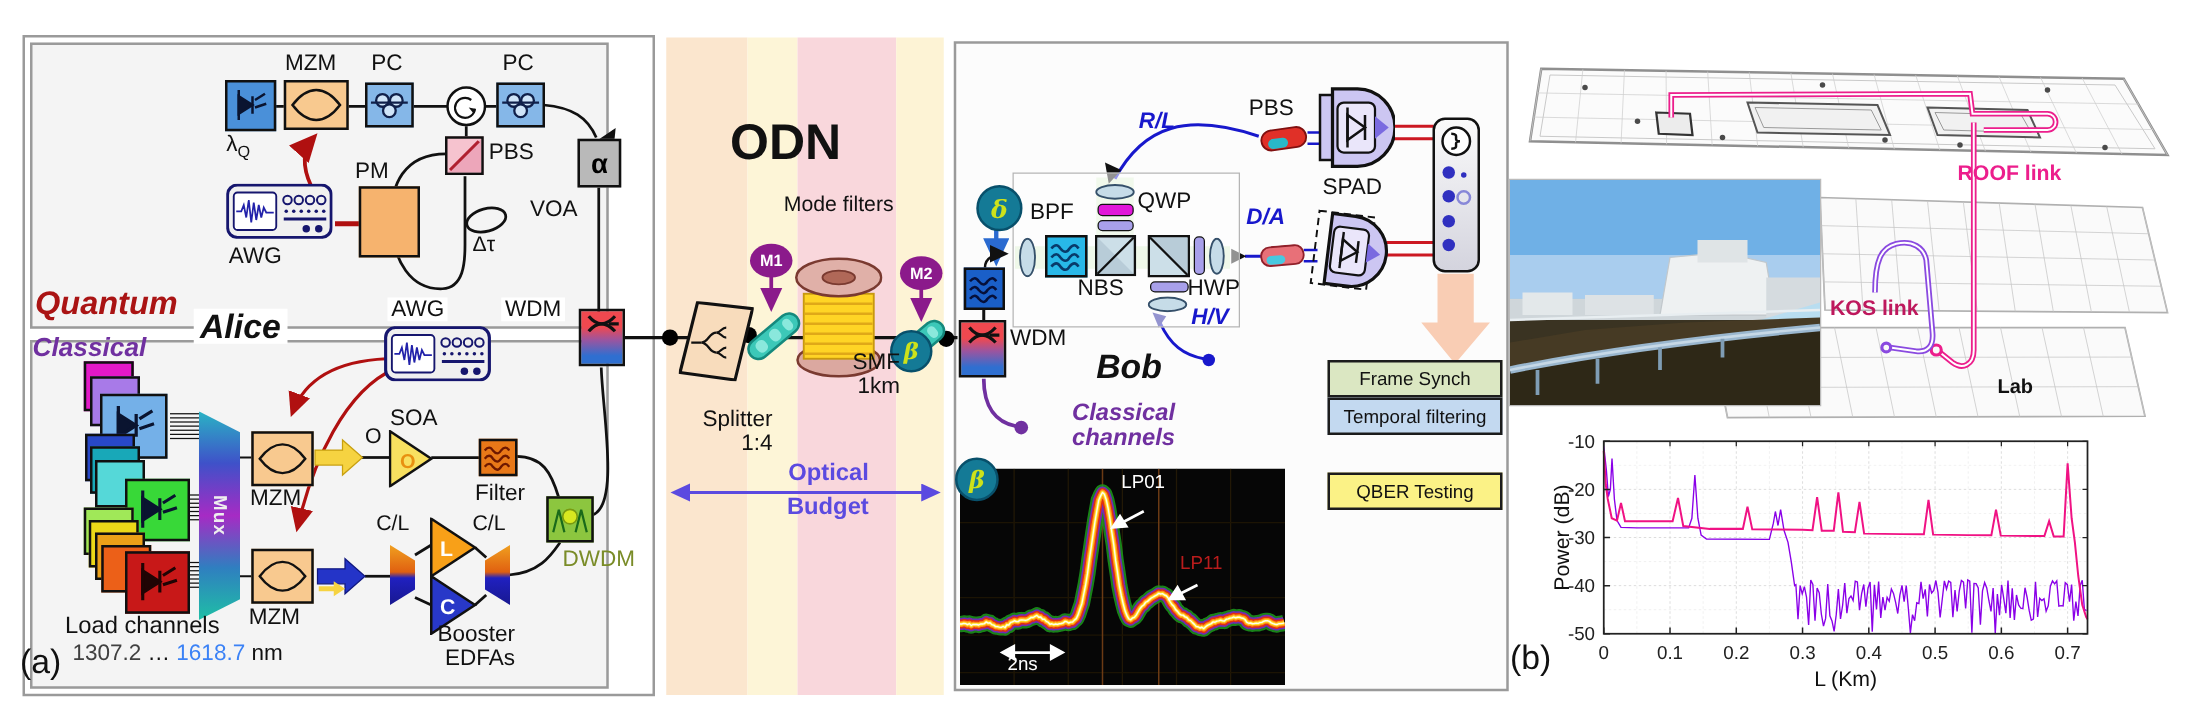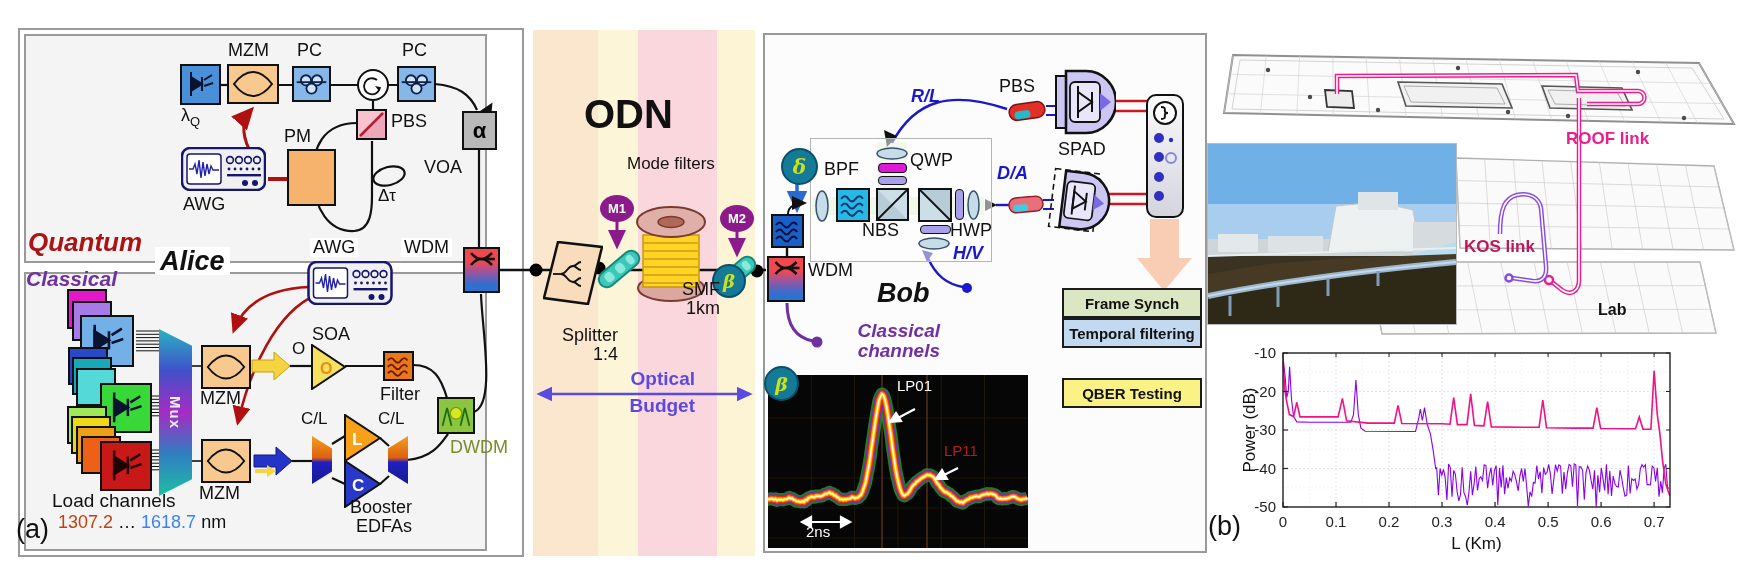--- a/index.html
+++ b/index.html
@@ -13,21 +13,21 @@
   .lbl{position:absolute;color:#111;white-space:nowrap;z-index:6;line-height:1.05;}
   .b{font-weight:bold;} .i{font-style:italic;}
   .ctr{text-align:right;}
   .comp{position:absolute;z-index:4;box-sizing:border-box;}
   .badge{position:absolute;z-index:6;border-radius:50%;background:#147a96;border:2px solid #08506b;
          color:#cde21a;font-family:"DejaVu Serif",serif;font-style:italic;font-weight:bold;
          display:flex;align-items:center;justify-content:center;}
   .moval{position:absolute;z-index:6;background:#8b1a8b;border-radius:50%;color:#fff;
          font-weight:bold;display:flex;align-items:center;justify-content:center;}
   .stepbox{position:absolute;left:1062px;width:136px;height:26px;border:2px solid #1c1c1c;z-index:5;
-           display:flex;align-items:center;justify-content:center;font-weight:bold;font-size:15px;color:#111;}
+           display:flex;align-items:center;justify-content:center;font-weight:normal;font-size:15px;color:#111;}
   .mux{position:absolute;z-index:4;width:33px;height:167px;
        background:linear-gradient(180deg,#2ab3c4,#3f51c9,#a62bc4,#2f7fc0,#1fbfa6);
        clip-path:polygon(0 0,100% 10%,100% 90%,0 100%);display:flex;align-items:center;justify-content:center;}
   .mux span{transform:rotate(90deg);color:#eee;font-weight:bold;font-size:15px;letter-spacing:1px;}
   .lsq{position:absolute;border:2px solid #101010;box-sizing:border-box;z-index:3;}
 </style>
 </head>
 <body>
 
 <div class="canvas">
@@ -799,21 +799,21 @@
   <div class="lbl" style="left:380px;top:385px;font-size:18px;">Filter</div>
   <div class="lbl" style="left:301px;top:410px;font-size:17px;">C/L</div>
   <div class="lbl" style="left:378px;top:410px;font-size:17px;">C/L</div>
   <div class="lbl ctr" style="left:302px;top:498px;width:110px;font-size:18px;">
     <div>Booster</div>
     <div>EDFAs</div>
     </div>
   <div class="lbl" style="left:450px;top:438px;font-size:18px;color:#7a8c28;">DWDM</div>
   <div class="lbl" style="left:52px;top:491px;font-size:19px;">Load channels</div>
   <div class="lbl" style="left:58px;top:513px;font-size:18px;">
-    <span style="color:#c2410c;">1307.2</span><span> … </span><span style="color:#3b82f6;">1618.7</span><span> nm</span></div>
+    <span style="color:#404040;">1307.2</span><span> … </span><span style="color:#3b82f6;">1618.7</span><span> nm</span></div>
   <div class="lbl" style="left:16px;top:515px;font-size:27px;">(a)</div>
 
   <div class="lbl" style="left:584px;top:93px;font-size:40px;font-weight:600;">ODN</div>
   <div class="lbl" style="left:627px;top:155px;font-size:17px;">Mode filters</div>
   <div class="lbl ctr" style="left:528px;top:326px;width:90px;font-size:18px;">
     <div>Splitter</div>
     <div>1:4</div>
     </div>
   <div class="lbl ctr" style="left:625px;top:280px;width:95px;font-size:18px;">
     <div>SMF</div>

